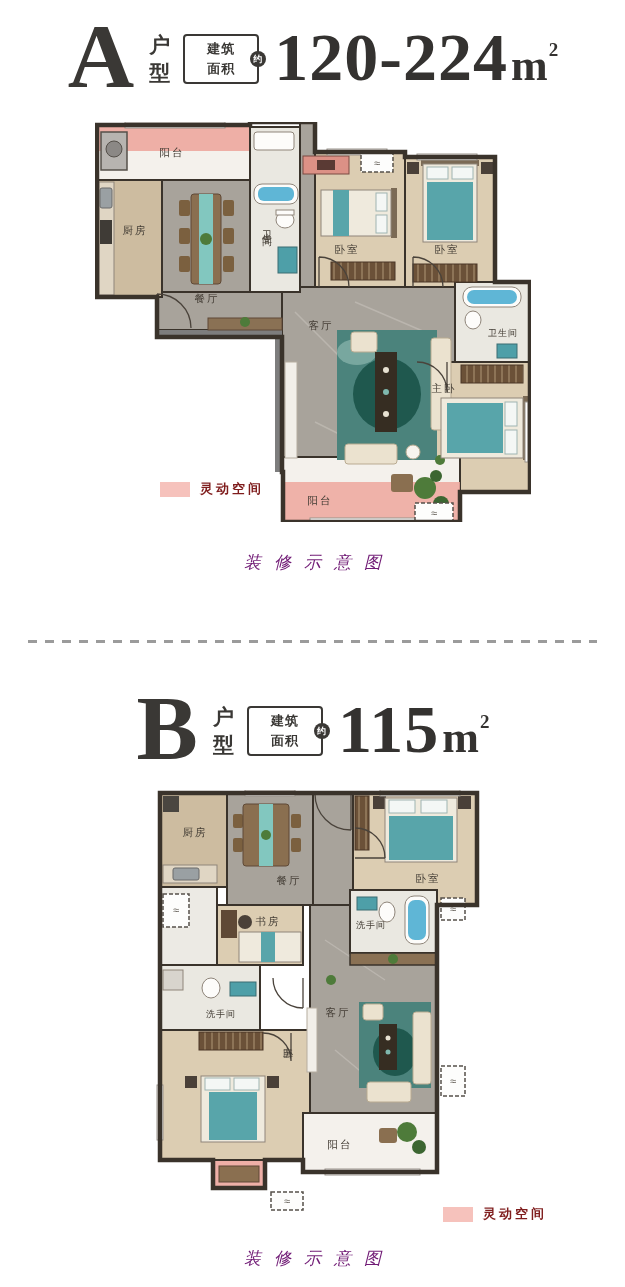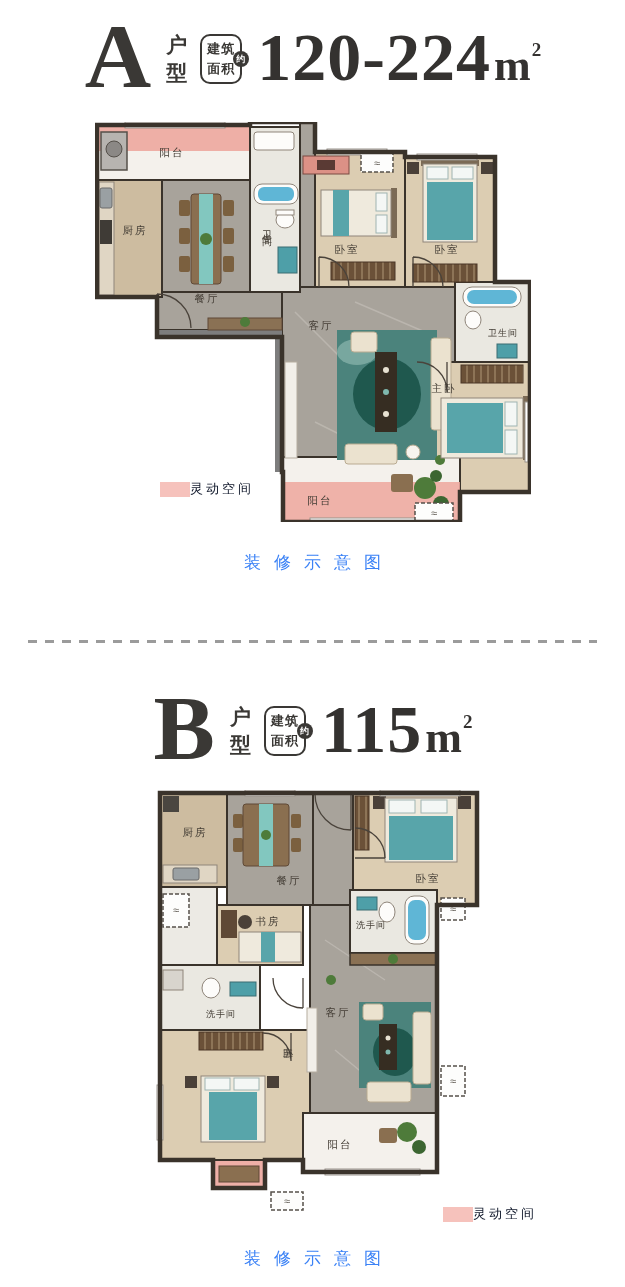--- a/index.html
+++ b/index.html
@@ -3,38 +3,38 @@
 <meta charset="utf-8">
 <style>
   html,body{margin:0;padding:0;}
   body{background:#ffffff;font-family:"Liberation Sans",sans-serif;}
   .canvas{position:relative;width:625px;height:1287px;background:#ffffff;overflow:hidden;margin:0 auto;}
 
   
   .plan-header{position:absolute;left:0;width:100%;display:flex;justify-content:center;align-items:center;}
   .type-letter{font-family:"Liberation Serif",serif;font-weight:700;font-size:92px;line-height:.88;color:#3a3835;}
   .type-stack{display:flex;flex-direction:column;gap:7px;margin:6px 13px 0 15px;font-family:"Liberation Serif",serif;font-weight:600;font-size:21px;line-height:1;color:#3a3835;}
-  .badge{position:relative;border:2px solid #3a3835;border-radius:10px;padding:4px 5px;display:flex;flex-direction:column;gap:2px;font-size:13px;font-weight:700;letter-spacing:1px;color:#3a3835;margin-top:6px;}
+  .badge{position:relative;border:2px solid #3a3835;border-radius:4px;padding:4px 22px;display:flex;flex-direction:column;gap:2px;font-size:13px;font-weight:700;letter-spacing:1px;color:#3a3835;margin-top:6px;}
   .badge-circle{position:absolute;right:-9px;top:50%;transform:translateY(-50%);width:16px;height:16px;border-radius:50%;background:#3a3835;color:#ffffff;font-size:9px;display:flex;align-items:center;justify-content:center;}
   .area{display:flex;align-items:baseline;margin-left:15px;margin-top:2px;font-family:"Liberation Serif",serif;font-weight:700;color:#343230;line-height:1;}
   .area-value{font-size:68px;letter-spacing:1px;}
   .area-unit{font-size:44px;margin-left:3px;}
   .area-sup{font-size:19px;position:relative;top:-24px;left:1px;}
 
   
   .plan-svg{position:absolute;}
   .room-label{font-family:"Liberation Sans",sans-serif;font-size:10.5px;letter-spacing:2px;fill:#433d35;}
   .room-label.small{font-size:9px;letter-spacing:1px;}
   .room-label.vert{writing-mode:vertical-rl;text-orientation:upright;letter-spacing:3px;font-size:10px;}
 
   
   .legend{position:absolute;display:flex;align-items:center;z-index:5;}
   .legend-swatch{width:30px;height:15px;background:#f6c2bc;}
-  .legend-label{font-size:13px;letter-spacing:3px;color:#0f172a;}
-  .caption{position:absolute;left:0;width:100%;text-align:center;font-size:17px;letter-spacing:13px;text-indent:13px;color:#3b82f6;font-weight:500;}
+  .legend-label{margin-left:10px;font-size:13px;letter-spacing:3px;color:#7f1d1d;font-weight:bold;}
+  .caption{position:absolute;left:0;width:100%;text-align:center;font-size:17px;letter-spacing:13px;text-indent:13px;color:#701a75;font-weight:500;font-style:italic;}
   .divider{position:absolute;left:28px;right:28px;height:3px;background:repeating-linear-gradient(90deg,#9b9b9b 0 9px,transparent 9px 17px);}
 </style>
 </head>
 <body>
 
 <div class="canvas">
 
   <div class="plan-header" style="top:16px;">
     <span class="type-letter">A</span>
     <span class="type-stack">

